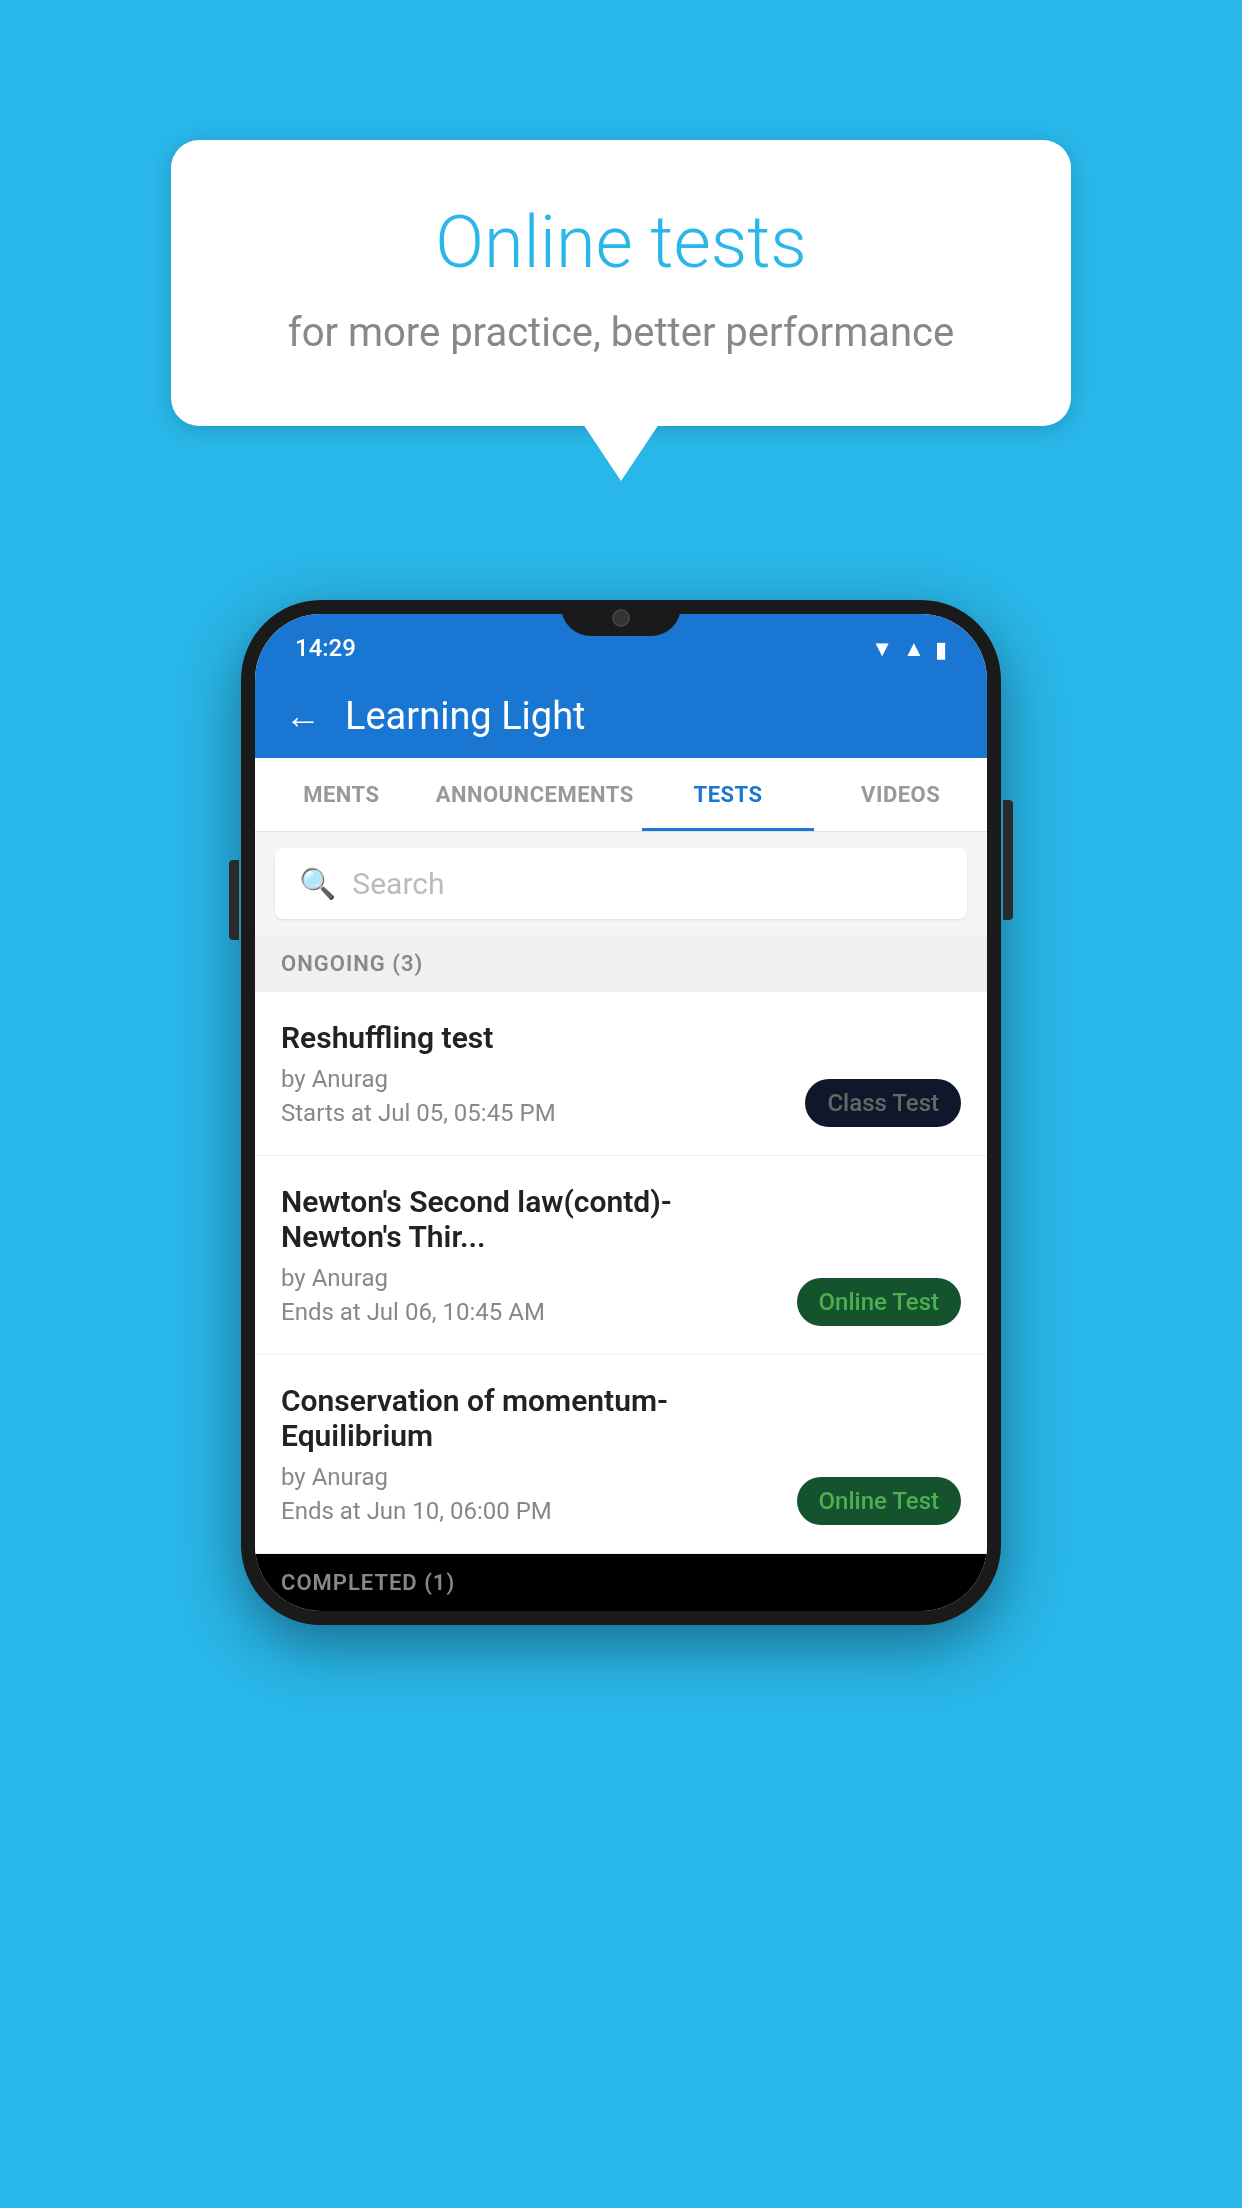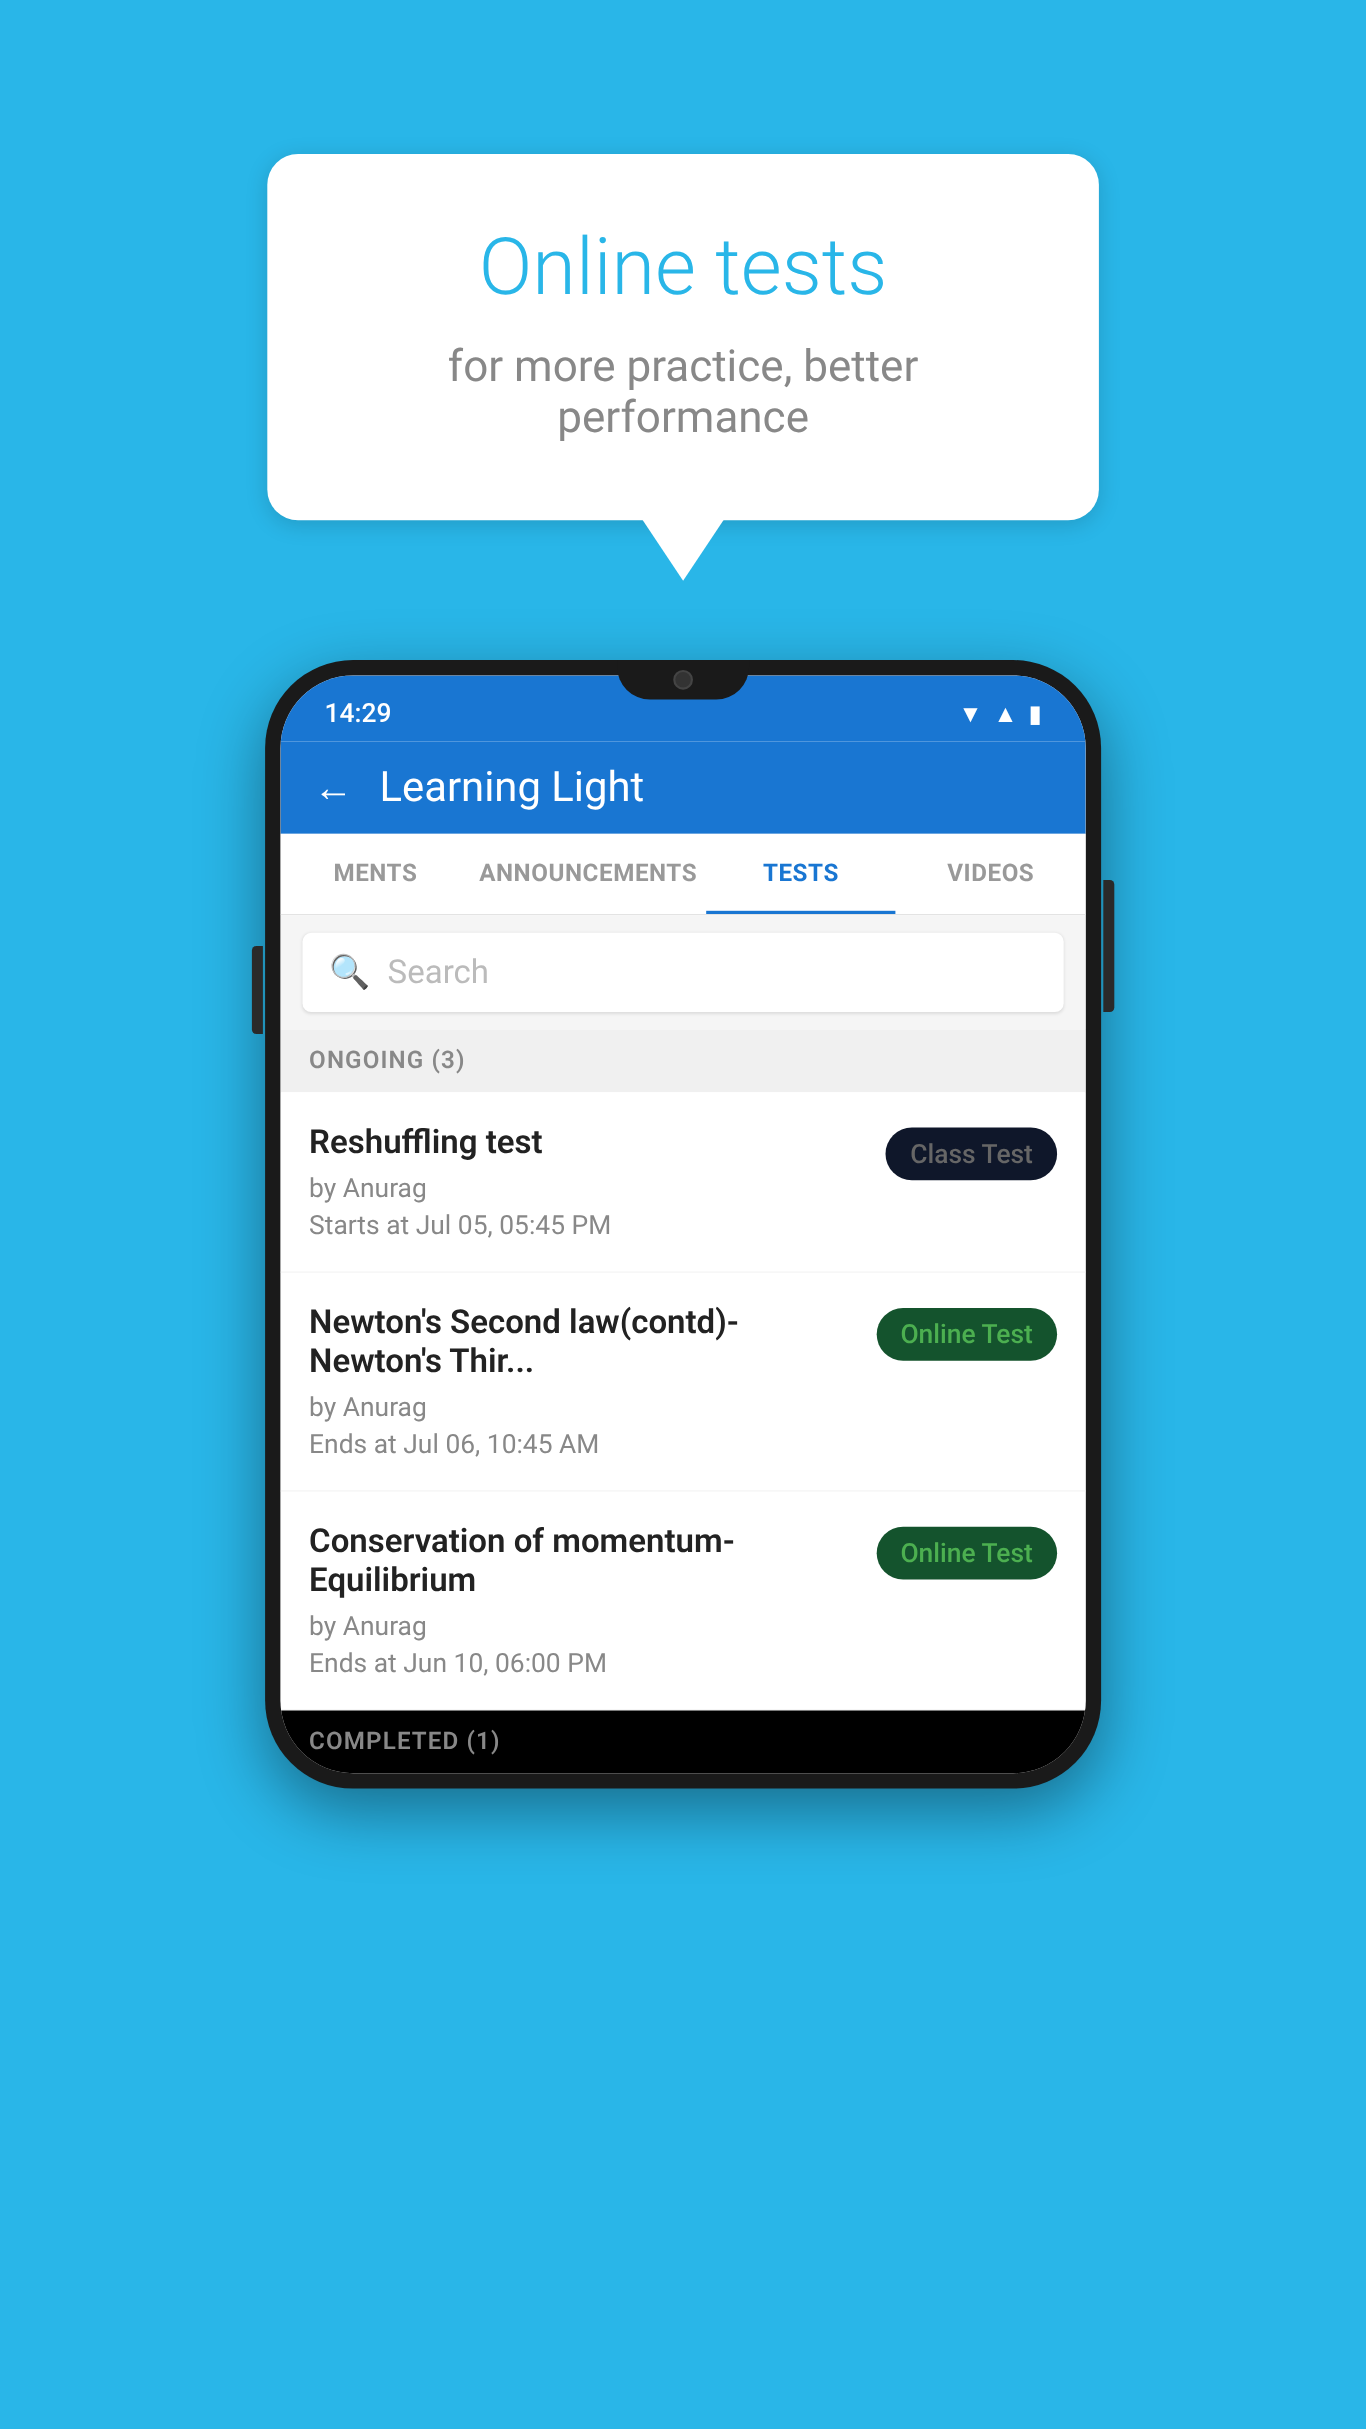--- a/index.html
+++ b/index.html
@@ -12,21 +12,21 @@
       overflow: hidden;
       position: relative;
     }
 
     
     .speech-bubble-wrapper {
       position: absolute;
       top: 140px;
       left: 50%;
       transform: translateX(-50%);
-      width: 756px;
+      width: 900px;
     }
 
     .speech-bubble {
       background: white;
       border-radius: 28px;
       padding: 60px 80px 70px;
       text-align: center;
       box-shadow: 0 4px 20px rgba(0,0,0,0.15);
       position: relative;
     }
@@ -225,21 +225,21 @@
       letter-spacing: 1px;
     }
 
     
     .test-item {
       background: white;
       padding: 28px 26px;
       border-bottom: 1px solid #f0f0f0;
       display: flex;
       justify-content: space-between;
-      align-items: flex-start;
+      align-items: flex-end;
     }
 
     .test-info {
       flex: 1;
       padding-right: 20px;
     }
 
     .test-name {
       font-size: 30px;
       font-weight: 600;

